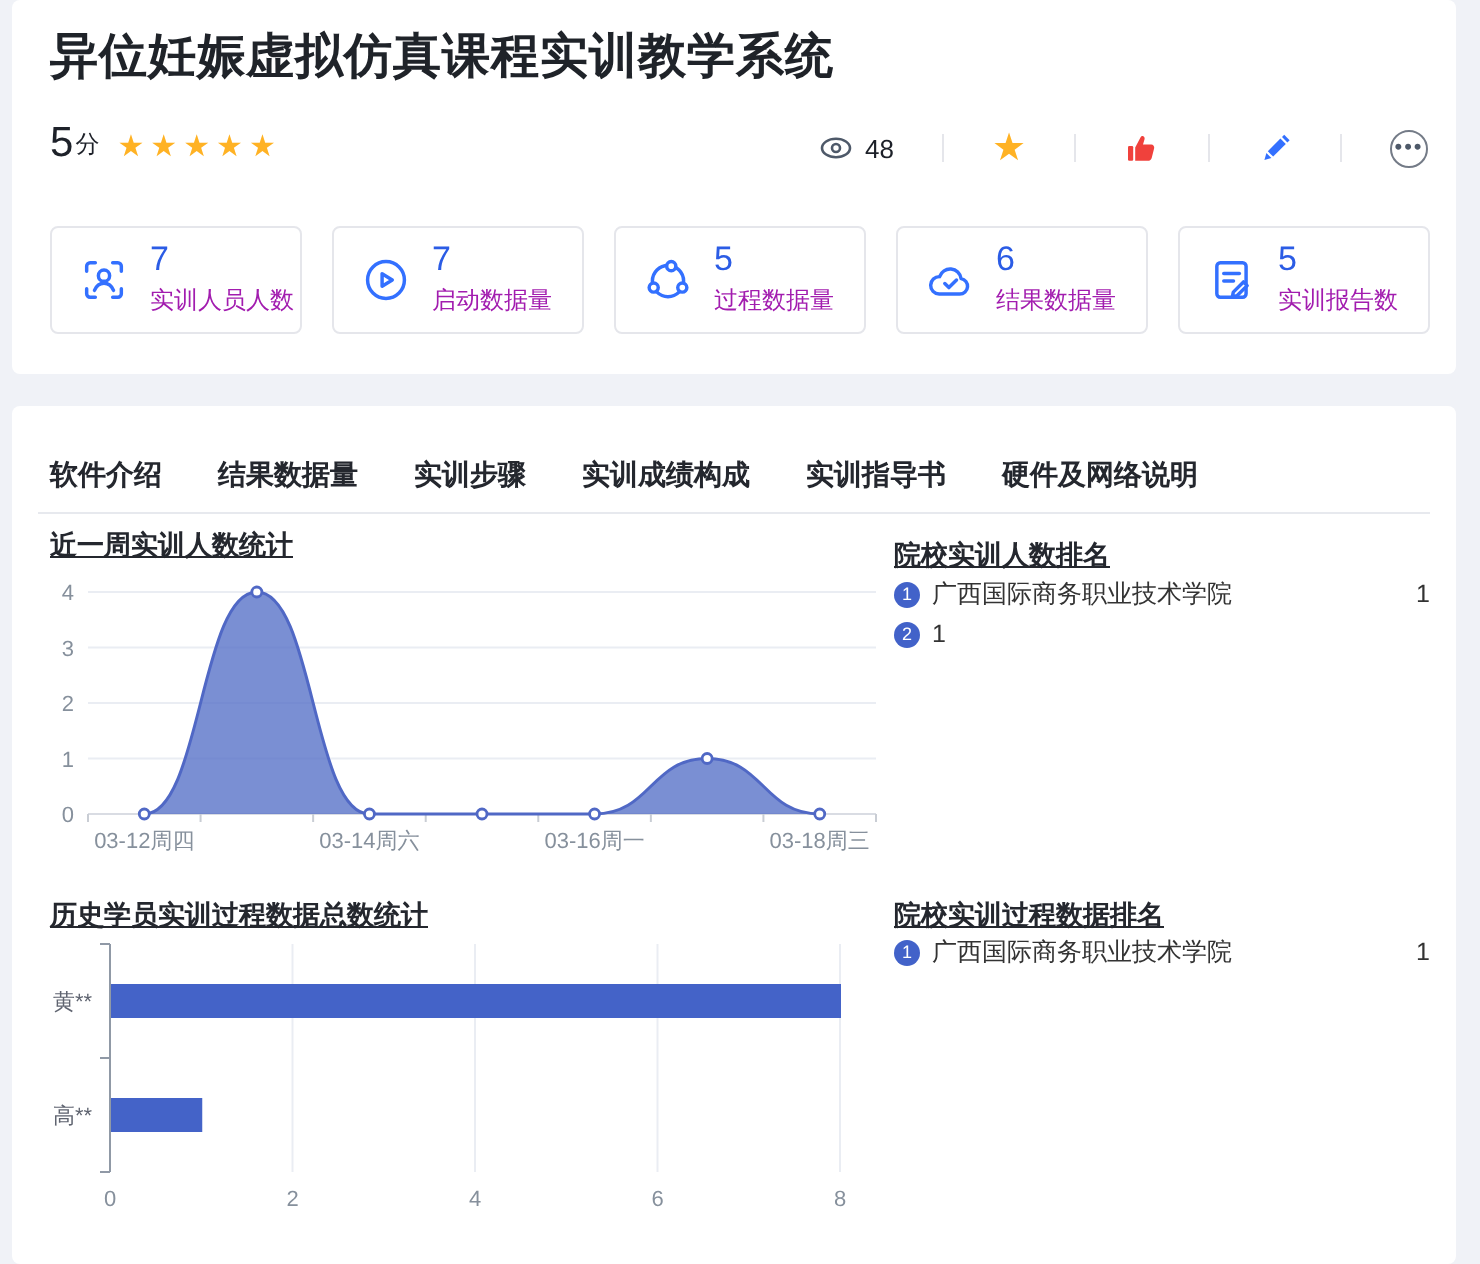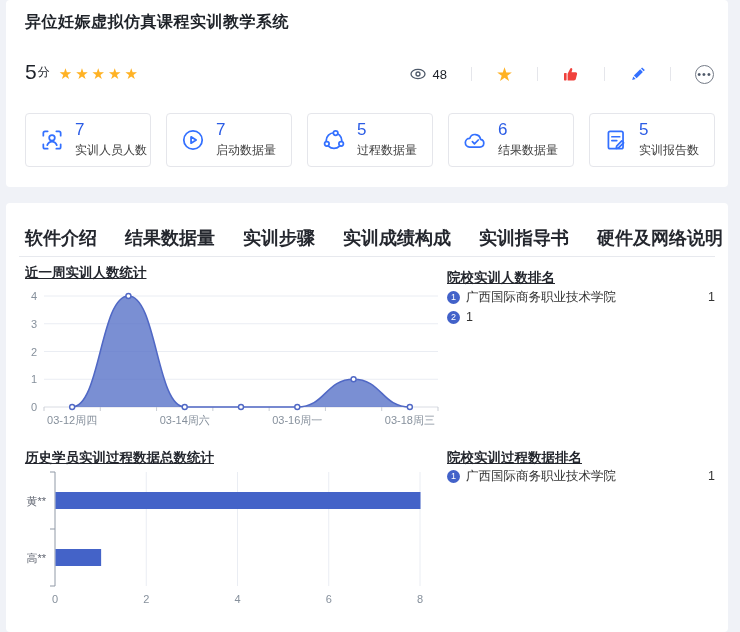--- a/index.html
+++ b/index.html
@@ -7,44 +7,44 @@
     width:740px;height:632px;position:relative;overflow:hidden;
     background:#f0f2f7;
     font-family:"Liberation Sans","DejaVu Sans",sans-serif;
     color:#1f2329;
   }
   .panel{position:absolute;left:6px;width:722px;background:#fff;border-radius:4px;}
   #panel-top{top:0;height:187px;}
   #panel-main{top:203px;height:429px;}
 
   
-  .page-title{position:absolute;left:19px;top:12px;font-size:16px;font-weight:600;letter-spacing:.5px;color:#1f2329;}
+  .page-title{position:absolute;left:19px;top:12px;font-size:24px;font-weight:600;letter-spacing:.5px;color:#1f2329;}
   .rating{position:absolute;left:19px;top:58px;display:flex;align-items:flex-end;height:24px;}
   .rating-num{font-size:21px;color:#1d2129;line-height:1;}
   .rating-unit{font-size:12px;color:#1d2129;margin:0 2px 1px 1px;}
   .stars{display:flex;align-items:center;margin-left:4px;margin-bottom:1px;}
   .stars span{color:#ffb224;font-size:15px;line-height:1;margin-left:3px;}
 
   .actions{position:absolute;right:14px;top:64px;display:flex;align-items:center;gap:24px;height:20px;}
   .views{display:flex;align-items:center;gap:5px;font-size:13px;color:#1d2129;}
   .sep{width:1px;height:14px;background:#e5e6eb;}
   .act-star{color:#ffb224;font-size:19px;line-height:1;cursor:pointer;}
   .more-circle{width:19px;height:19px;border-radius:50%;border:1px solid #747b87;color:#4e5969;
     display:flex;align-items:center;justify-content:center;font-size:11px;letter-spacing:1px;line-height:1;box-sizing:border-box;cursor:pointer;}
 
   .stat-row{position:absolute;left:19px;top:113px;display:flex;gap:15px;}
   .stat-card{width:126px;height:54px;border:1px solid #e5e6eb;border-radius:4px;box-sizing:border-box;
     display:flex;align-items:center;gap:10px;padding-left:13px;background:#fff;}
   .stat-text{display:flex;flex-direction:column;}
   .stat-value{font-size:17px;color:#2b5ce5;line-height:1;}
-  .stat-label{font-size:12px;color:#404040;margin-top:4px;white-space:nowrap;}
+  .stat-label{font-size:12px;color:#a21caf;margin-top:4px;white-space:nowrap;}
 
   
   .tabs{position:absolute;left:19px;top:18px;display:flex;align-items:center;gap:28px;height:34px;}
-  .tab{font-size:18px;font-weight:600;color:#24272e;white-space:nowrap;cursor:pointer;}
+  .tab{font-size:14px;font-weight:600;color:#24272e;white-space:nowrap;cursor:pointer;}
   .tab.active{color:#2b5fe3;border:2px solid #4776e8;border-radius:6px;padding:8px 12px;background:#fff;}
   .tab-divider{position:absolute;left:13px;right:13px;top:53px;height:1px;background:#e7e9ee;}
 
   
   .sec-title{position:absolute;font-size:13.5px;font-weight:600;color:#24272e;white-space:nowrap;text-decoration:underline;}
   #weekly-title{left:19px;top:61px;}
   #rank-people-title{left:441px;top:66px;}
   #history-title{left:19px;top:246px;}
   #rank-process-title{left:441px;top:246px;}
 

